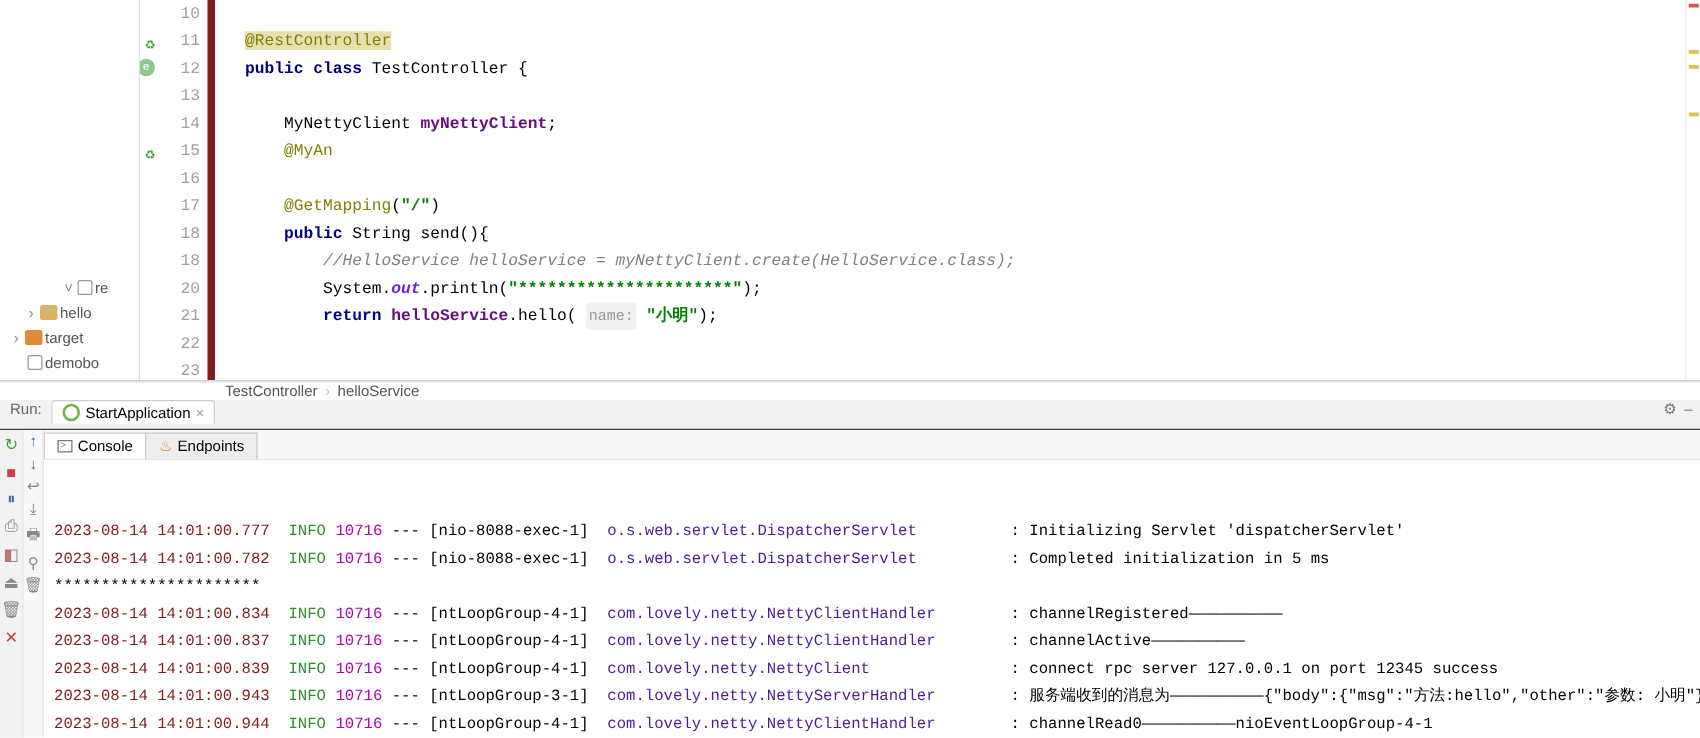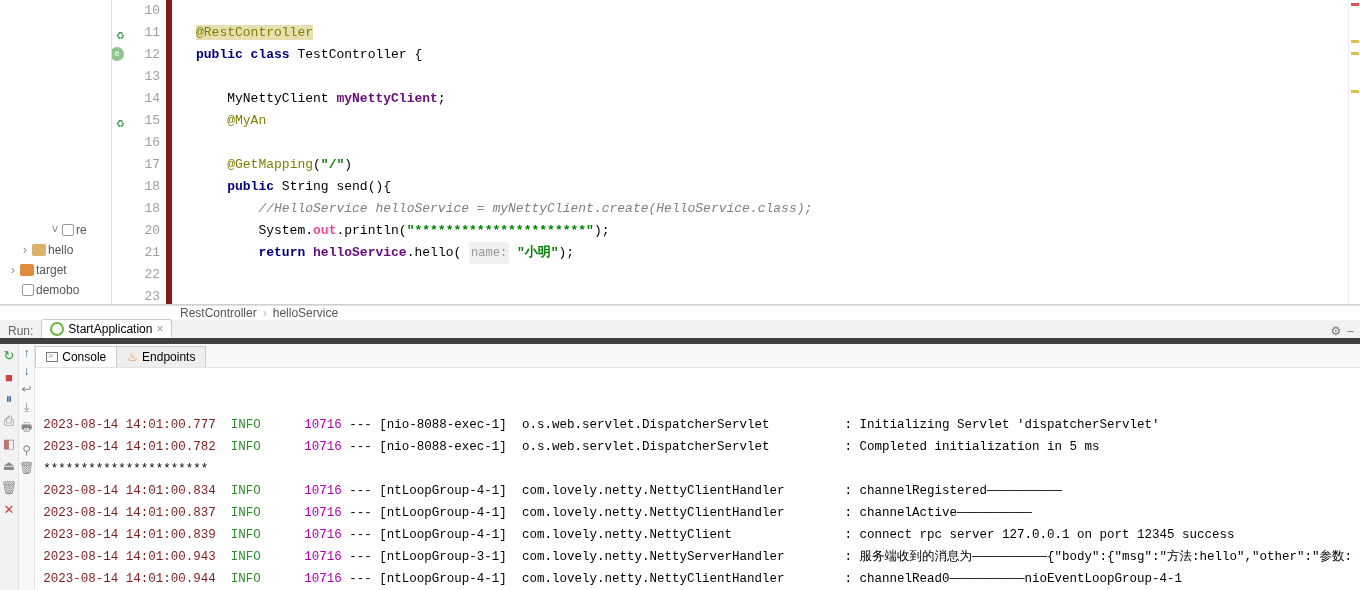--- a/index.html
+++ b/index.html
@@ -26,32 +26,32 @@
 .code { flex:1; padding-left:24px; position:relative; }
 .code .line { height:22px; white-space:pre; }
 .hl-line { background:#fcf7e3; position:absolute; left:0; right:0; height:22px; z-index:-1; }
 .kw { color:#000080; font-weight:bold; }
 .ann { color:#808000; }
 .ann-hl { background:#e6e0b0; }
 .field { color:#660e7a; font-weight:bold; }
 .field-u { text-decoration:underline wavy #c0a050; }
 .str { color:#008000; font-weight:bold; }
 .comm { color:#808080; font-style:italic; }
-.static { color:#ec4899; font-weight:bold; }
+.static { font-style:italic; color:#6d28d9; font-weight:bold; }
 .hint { color:#999; font-style:normal; background:#f0f0f0; padding:4px 2px; border-radius:3px; font-size:12px;}
 .overview-ruler { width:12px; background:#fff; border-left:1px solid #eee; position:relative; }
 .mark-err { position:absolute; right:1px; width:8px; height:3px; background:#d9534f; }
 .mark-warn { position:absolute; right:1px; width:8px; height:3px; background:#d9c24f; }
 
 .breadcrumb { height:24px; border-top:1px solid #e0e0e0; display:flex; align-items:center; padding-left:180px; font-size:12px; color:#555; gap:6px; }
 .breadcrumb .sep { color:#bbb; }
 
 
 .run-panel { flex:1; display:flex; flex-direction:column; }
-.run-hdr { height:24px; display:flex; align-items:flex-end; border-bottom:6px solid #404040; background:#f2f2f2; font-size:12px; }
+.run-hdr { height:24px; display:flex; align-items:flex-start; border-bottom:1px solid #404040; background:#f2f2f2; font-size:12px; }
 .run-hdr .lbl { padding:0 8px; color:#666; }
 .run-tab { background:#fff; border:1px solid #ccc; border-bottom:none; padding:2px 8px; display:flex; align-items:center; gap:4px; border-radius:3px 3px 0 0; }
 .spring { width:14px;height:14px;display:inline-block;border:2px solid #6db33f;border-radius:50%; }
 .close-x { color:#999; cursor:pointer; }
 .run-hdr .spacer { flex:1; }
 .gear { color:#777; padding-right:6px; }
 
 .run-body { flex:1; display:flex; }
 .run-tools { width:24px; background:#f2f2f2; border-right:1px solid #e4e4e4; display:flex; flex-direction:column; align-items:center; padding-top:2px; gap:4px; }
 .run-tools .t { width:18px;height:18px;display:flex;align-items:center;justify-content:center;font-size:13px; }
@@ -59,23 +59,23 @@
 .console-wrap { flex:1; display:flex; flex-direction:column; }
 .tabs2 { height:24px; display:flex; align-items:flex-end; border-bottom:1px solid #e4e4e4; padding-left:0; background:#f8f8f8; }
 .tab2 { padding:3px 10px; border:1px solid #ccc; border-bottom:none; background:#fff; margin-right:-1px; display:flex; align-items:center; gap:4px; font-size:12px; }
 .tab2.inactive { background:#eee; }
 .flame { color:#e08a3c; }
 .cons-ico { width:12px;height:10px;border:1px solid #777;display:inline-block; position:relative;}
 .cons-ico::after{content:">";position:absolute;left:1px;top:-2px;font-size:8px;color:#777;}
 .console { flex:1; font-family:"Consolas","Courier New",monospace; font-size:12.5px; line-height:22px; padding:2px 4px 2px 8px; overflow:hidden; white-space:pre; position:relative;}
 .ts { color:#7f1d1d; }
 .info { color:#2f8f2f; }
-.pid { color:#b000b0;margin-left:36px; }
+.pid { color:#b000b0; }
 .thread { color:#000; }
-.logger { color:#000000; }
+.logger { color:#4c1d95; }
 .msg { color:#000; }
 </style>
 </head>
 <body>
 
 <div class="root">
  <div class="top-half">
 
   <div class="proj-pane">
     <div style="height:220px"></div>
@@ -140,21 +140,21 @@
         <div class="mark-err" style="top:3px"></div>
         <div class="mark-warn" style="top:40px"></div>
         <div class="mark-warn" style="top:52px"></div>
         <div class="mark-warn" style="top:90px"></div>
       </div>
     </div>
   </div>
  </div>
 
  <div class="breadcrumb">
-   <span>RestController</span>
+   <span>TestController</span>
    <span class="sep">›</span>
    <span>helloService</span>
  </div>
 
  <div class="run-panel">
    <div class="run-hdr">
      <span class="lbl">Run:</span>
      <div class="run-tab">
        <span class="spring"></span>
        <span>StartApplication</span>

